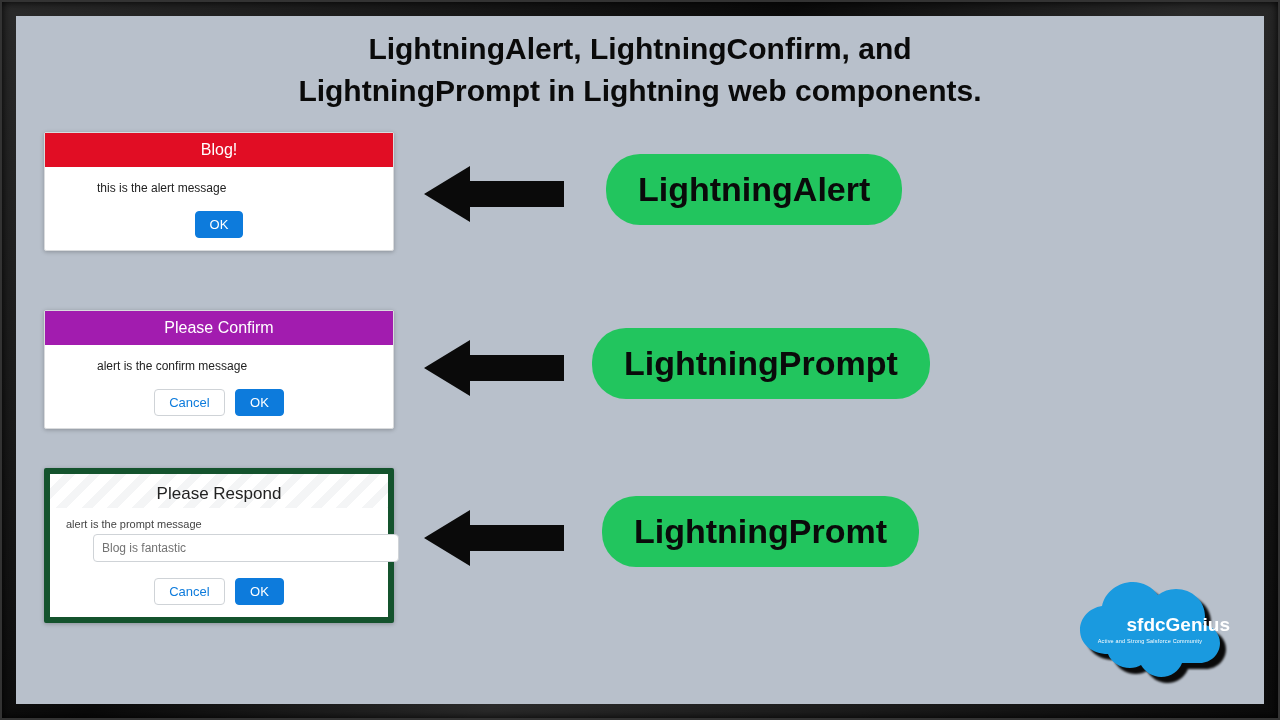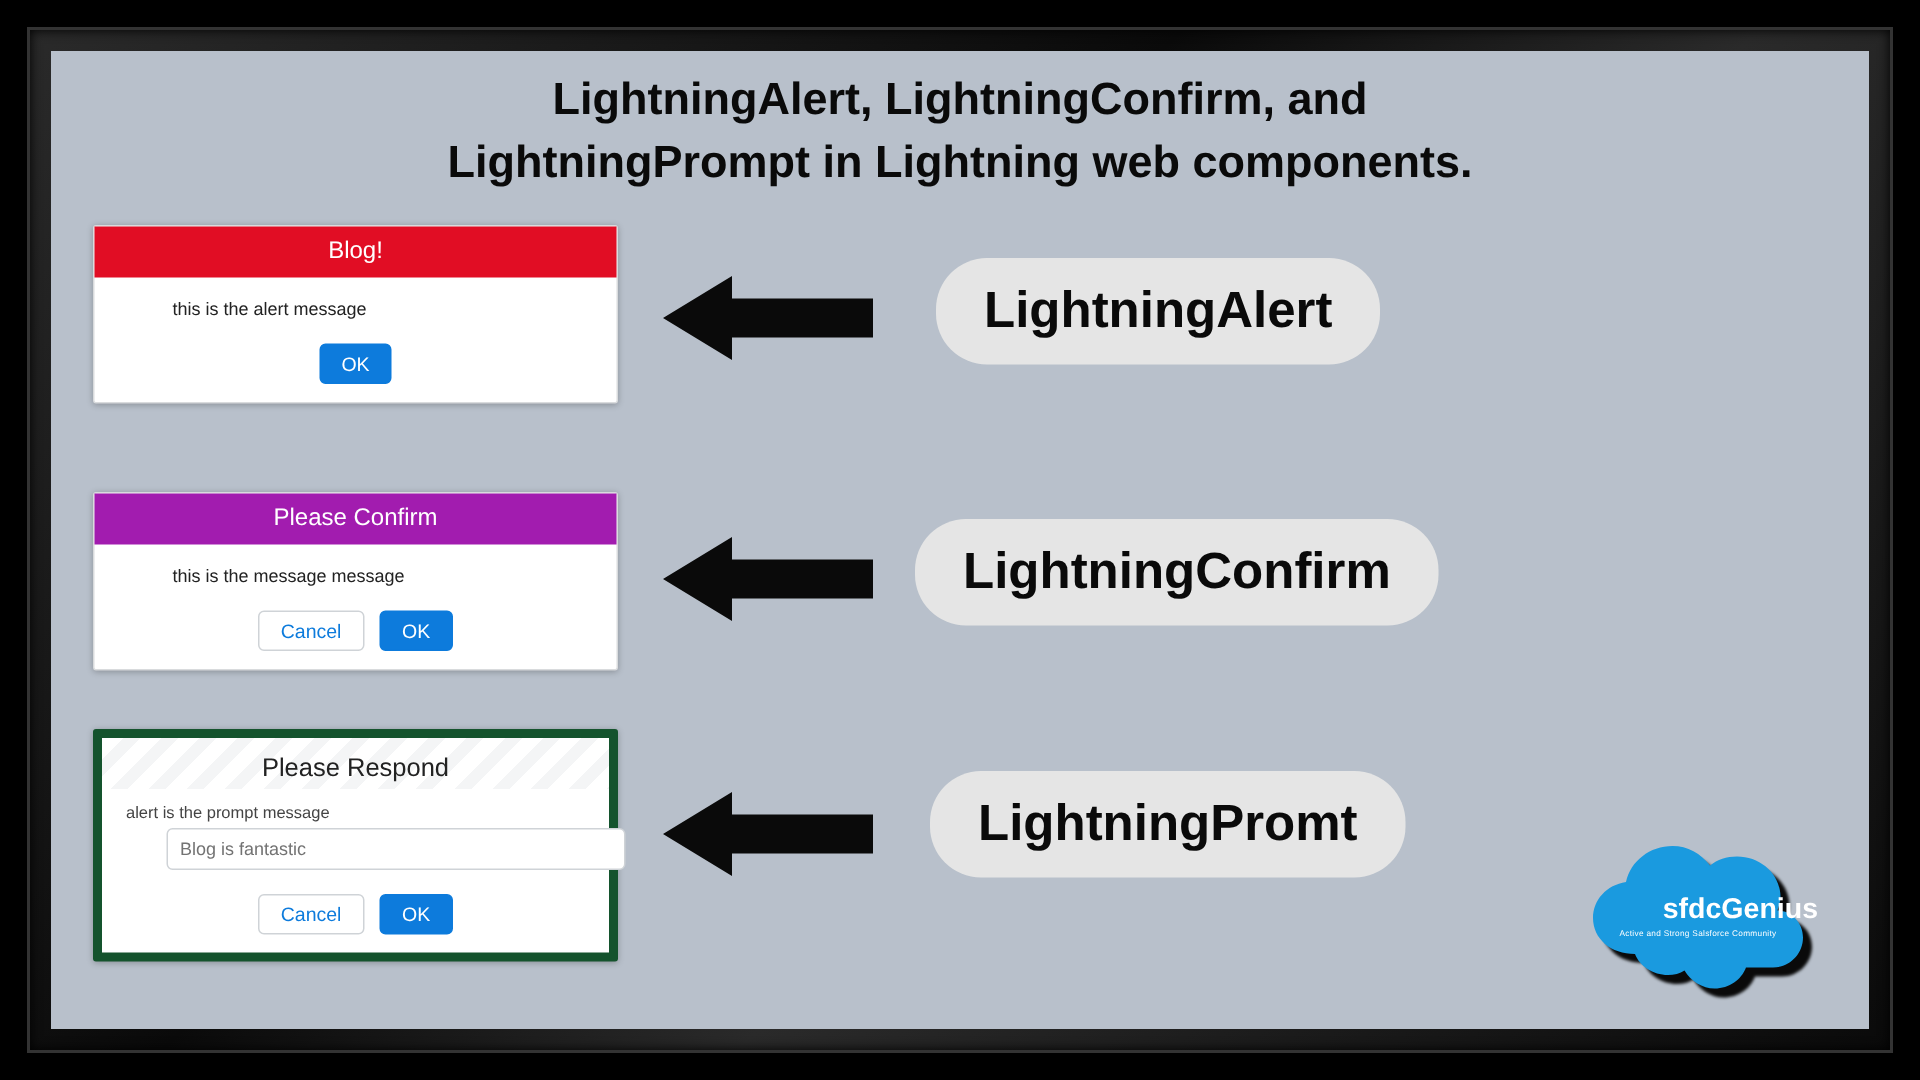--- a/index.html
+++ b/index.html
@@ -7,21 +7,20 @@
     width: 1280px;
     height: 720px;
     overflow: hidden;
     font-family: Arial, Helvetica, sans-serif;
     background: #000;
   }
   .outer-frame {
     width: 1280px;
     height: 720px;
     background: #000;
-    padding: 18px;
   }
   .mid-frame {
     width: 100%;
     height: 100%;
     background: linear-gradient(135deg,#2a2a2a,#0a0a0a 40%,#2a2a2a 60%,#0a0a0a);
     border: 2px solid #333;
     padding: 14px;
     box-shadow: inset 0 0 8px #000;
   }
   .canvas {
@@ -107,21 +106,21 @@
   
   .arrow {
     position: absolute;
     width: 140px;
     height: 56px;
   }
   .arrow svg { width: 100%; height: 100%; }
   
   .pill {
     position: absolute;
-    background: #e5e5e5;
+    background: #22c55e;
     color: #0a0a0a;
     font-weight: 900;
     font-size: 34px;
     padding: 16px 32px;
     border-radius: 34px;
     white-space: nowrap;
   }
   
   .logo-wrap {
     position: absolute;
@@ -189,21 +188,21 @@
       <div id="dlg-alert" class="dialog">
         <div class="dlg-header hdr-red">Blog!</div>
         <div class="dlg-body">this is the alert message</div>
         <div class="dlg-footer">
           <span class="btn btn-primary">OK</span>
         </div>
       </div>
 
       <div id="dlg-confirm" class="dialog">
         <div class="dlg-header hdr-green">Please Confirm</div>
-        <div class="dlg-body">this is the message message</div>
+        <div class="dlg-body">alert is the confirm message</div>
         <div class="dlg-footer">
           <span class="btn btn-secondary">Cancel</span>
           <span class="btn btn-primary">OK</span>
         </div>
       </div>
 
       <div id="dlg-prompt" class="dialog">
         <div class="dlg-header hdr-white stripes">Please Respond</div>
         <div class="dlg-sublabel" style="padding-top:10px">alert is the prompt message</div>
         <div class="dlg-input">
@@ -225,21 +224,21 @@
             <polygon points="0,28 46,0 46,15 140,15 140,41 46,41 46,56" fill="#0a0a0a"></polygon>
           </svg>
       </div>
       <div id="arrow-3" class="arrow">
         <svg viewBox="0 0 140 56">
             <polygon points="0,28 46,0 46,15 140,15 140,41 46,41 46,56" fill="#0a0a0a"></polygon>
           </svg>
       </div>
 
       <div id="pill-1" class="pill">LightningAlert</div>
-      <div id="pill-2" class="pill">LightningConfirm</div>
+      <div id="pill-2" class="pill">LightningPrompt</div>
       <div id="pill-3" class="pill">LightningPromt</div>
 
       <div class="logo-wrap">
         <svg class="logo-shadow" viewBox="0 0 160 110">
           <path d="M38 78c-16 0-28-10-28-24 0-12 9-22 22-24 3-14 16-24 31-24 10 0 19 5 25 13 5-4 11-6 18-6 16 0 29 12 29 27 0 3-1 6-2 9 9 0 17 8 17 18 0 11-9 20-20 20H112c-3 8-11 14-21 14-8 0-16-5-20-12-3 2-7 3-11 3-10 0-19-6-22-14z" fill="#0a0a0a"></path>
         </svg>
         <svg class="logo-cloud" viewBox="0 0 160 110">
           <path d="M38 78c-16 0-28-10-28-24 0-12 9-22 22-24 3-14 16-24 31-24 10 0 19 5 25 13 5-4 11-6 18-6 16 0 29 12 29 27 0 3-1 6-2 9 9 0 17 8 17 18 0 11-9 20-20 20H112c-3 8-11 14-21 14-8 0-16-5-20-12-3 2-7 3-11 3-10 0-19-6-22-14z" fill="#1a9adf"></path>
         </svg>
         <div class="logo-text">sfdcGenius</div>

